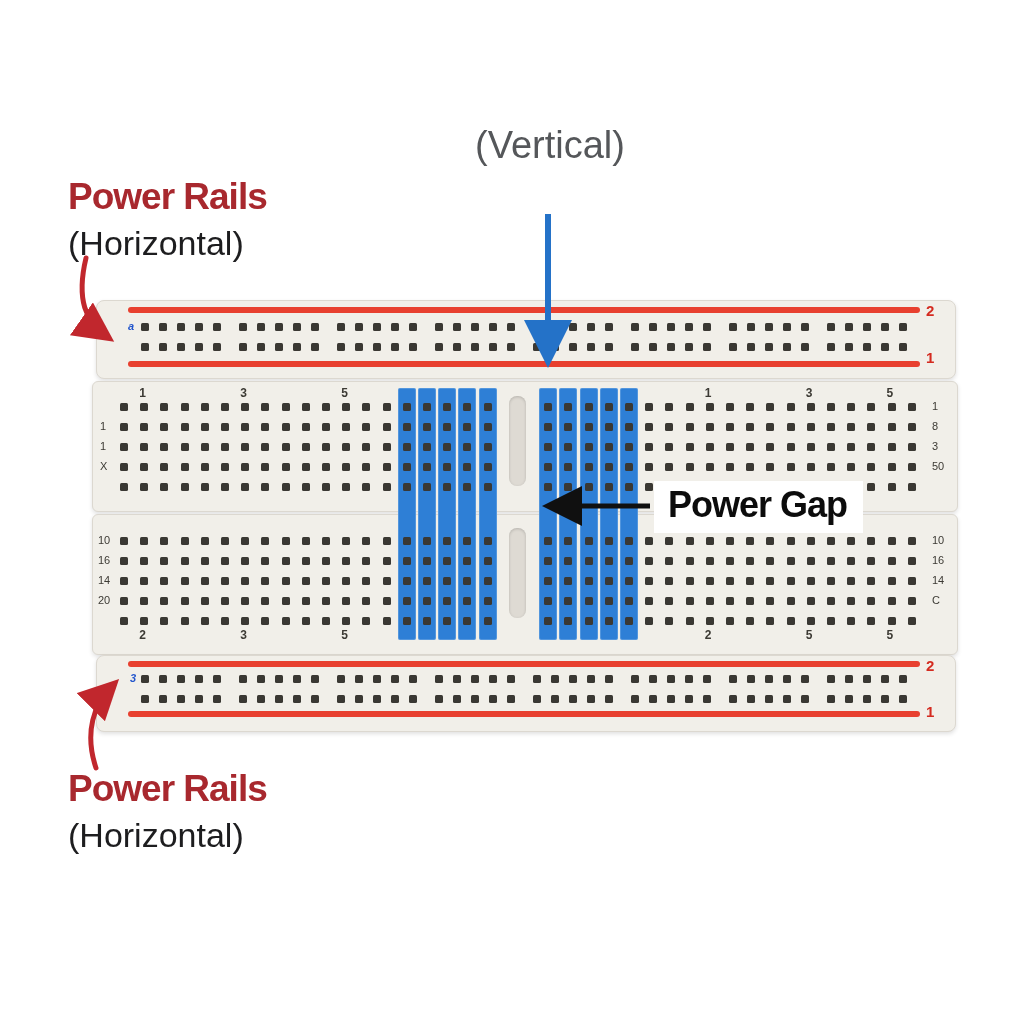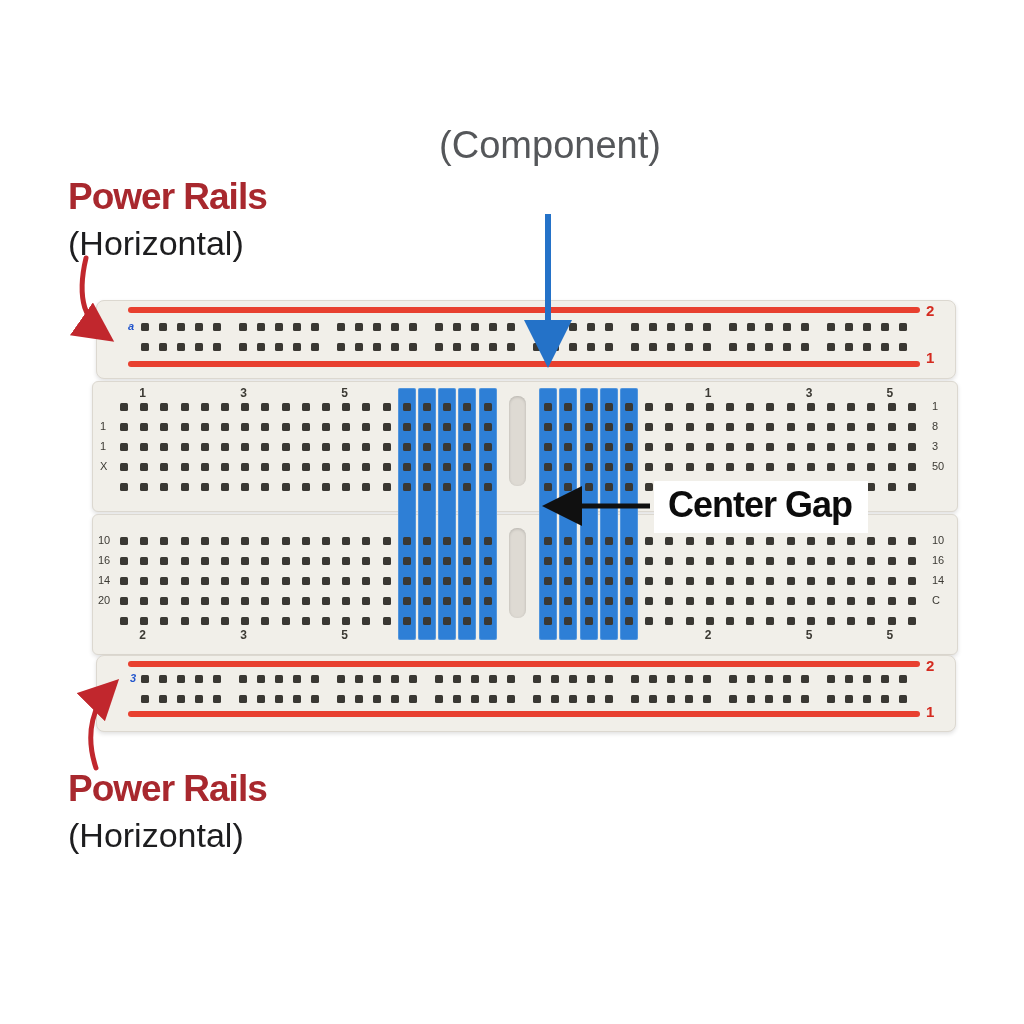--- a/index.html
+++ b/index.html
@@ -42,21 +42,21 @@
   .blue-mark{position:absolute;font-size:11px;font-weight:700;font-style:italic;color:#2255cc;}
 
   .arrows{position:absolute;left:0;top:0;pointer-events:none;}
 </style>
 </head>
 <body>
 
 <div class="canvas">
 
   <div class="comp-block">
-    <div class="comp-sub">(Component)</div>
+    <div class="comp-sub">(Vertical)</div>
   </div>
 
   <div class="power-block top">
     <div class="power-title">Power Rails</div>
     <div class="power-sub">(Horizontal)</div>
   </div>
 
   <div class="power-block bottom">
     <div class="power-title">Power Rails</div>
     <div class="power-sub">(Horizontal)</div>
@@ -673,15 +673,15 @@
       <marker id="ah-black" markerWidth="10" markerHeight="10" refX="6" refY="4" orient="auto">
         <path d="M0,0 L8,4 L0,8 z" fill="#101010"></path>
       </marker>
     </defs>
     <line x1="548" y1="214" x2="548" y2="356" stroke="#2472c8" stroke-width="6" marker-end="url(#ah-blue)"></line>
     <line x1="650" y1="506" x2="552" y2="506" stroke="#101010" stroke-width="5" marker-end="url(#ah-black)"></line>
     <path d="M86,258 C76,300 86,322 106,336" fill="none" stroke="#c1272d" stroke-width="5" stroke-linecap="round" marker-end="url(#ah-red)"></path>
     <path d="M96,768 C84,732 94,704 112,686" fill="none" stroke="#c1272d" stroke-width="5" stroke-linecap="round" marker-end="url(#ah-red)"></path>
   </svg>
 
-  <div class="center-gap">Center Gap</div>
+  <div class="center-gap">Power Gap</div>
 
 </div>
 
 </body></html>

